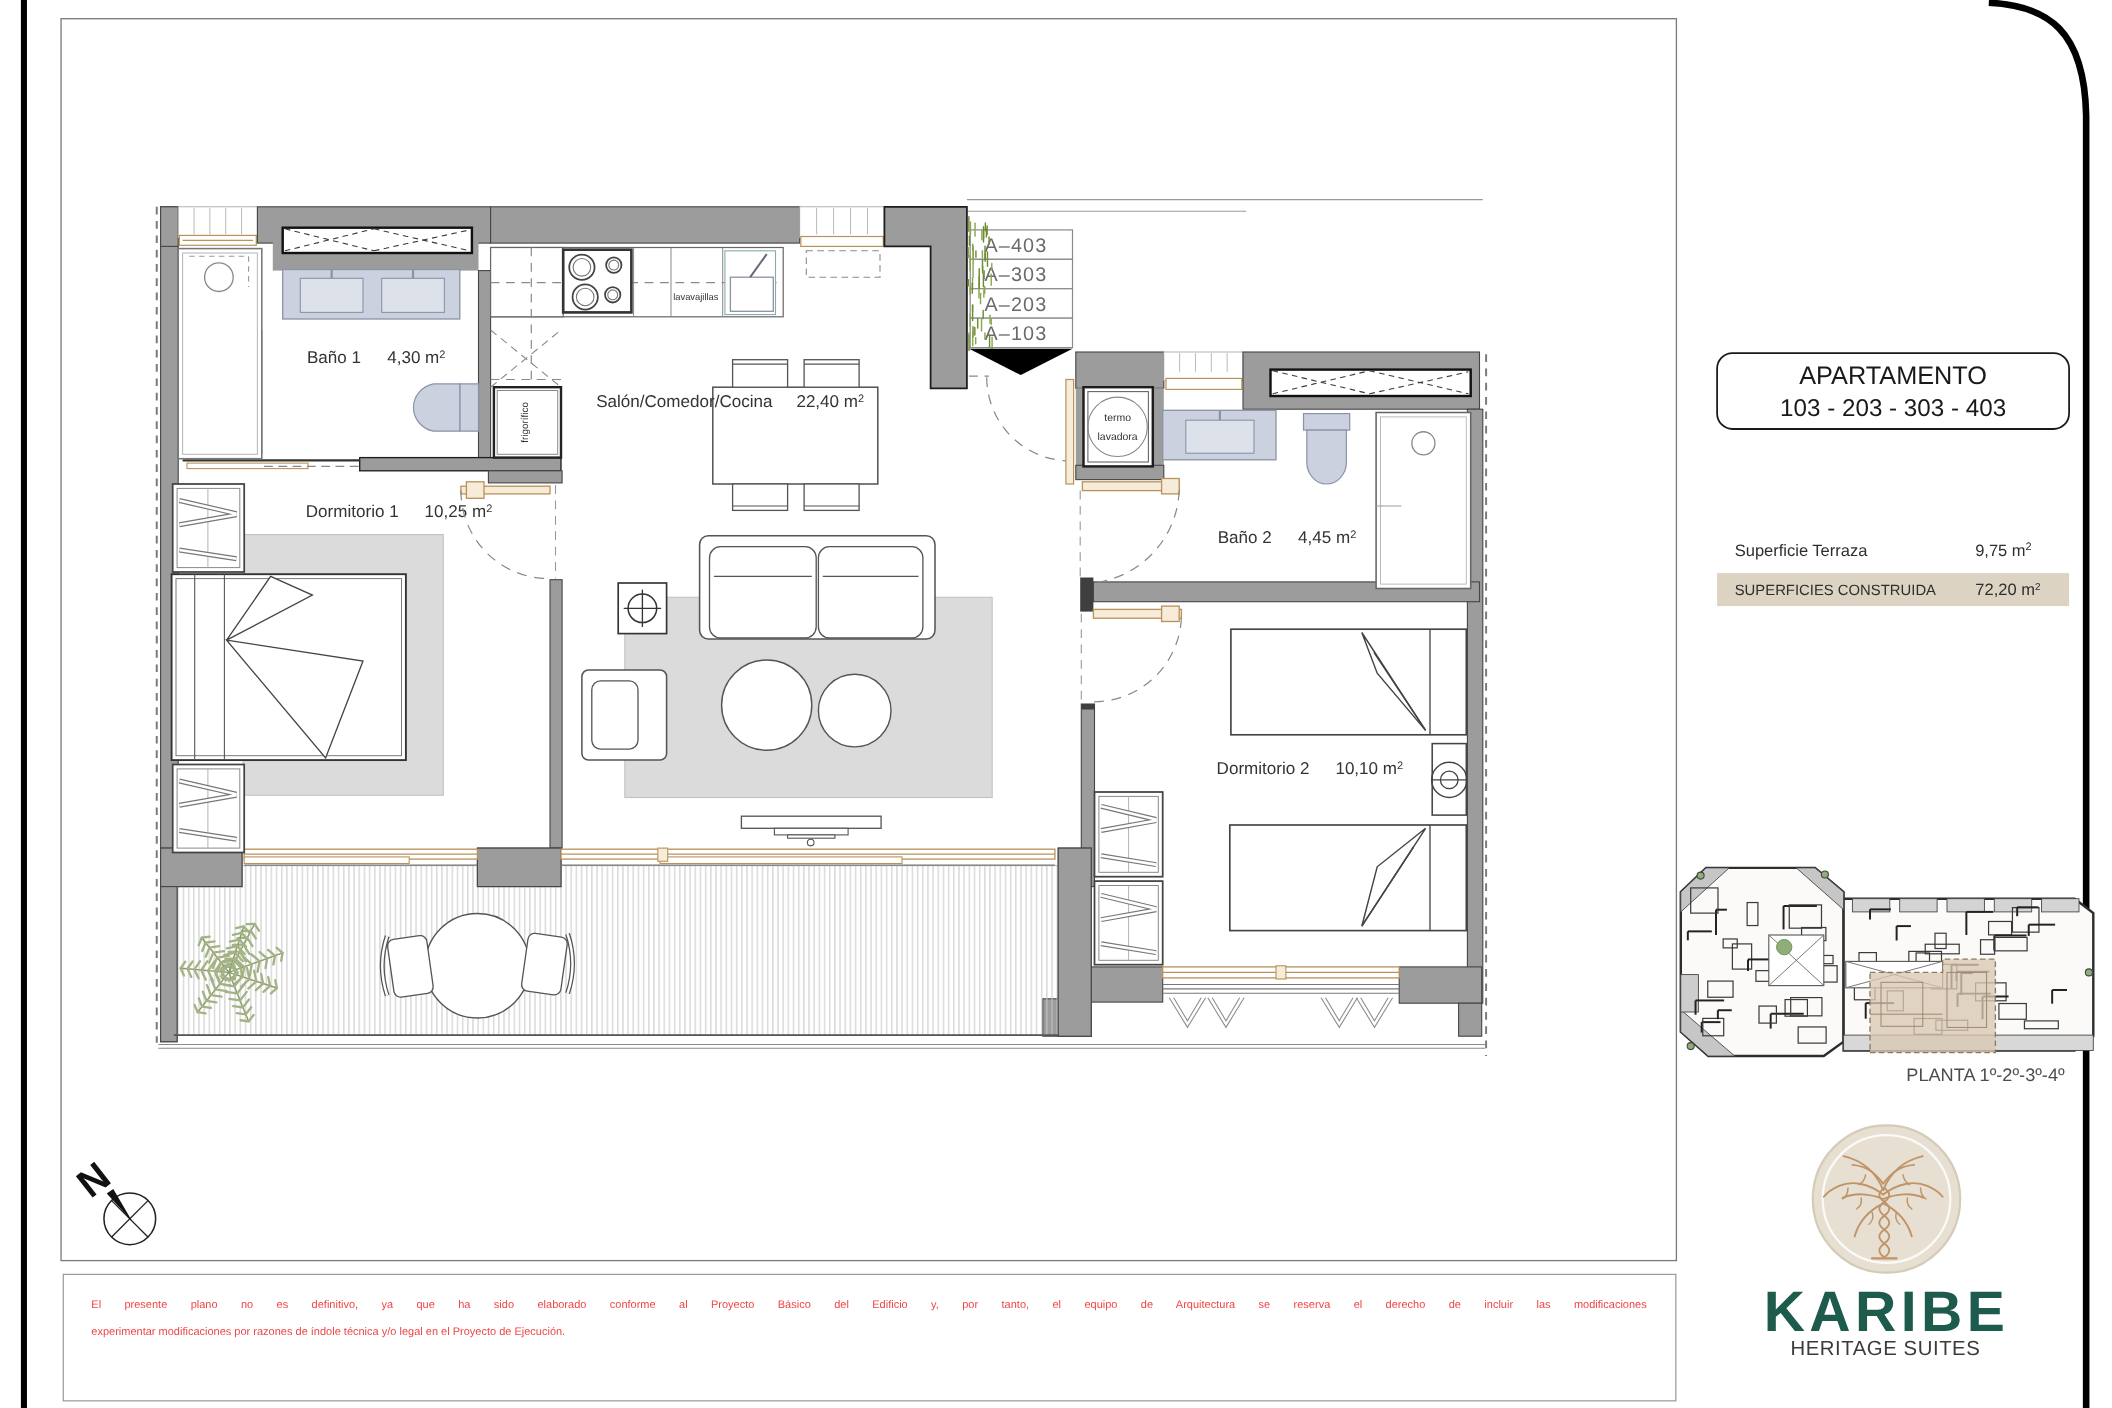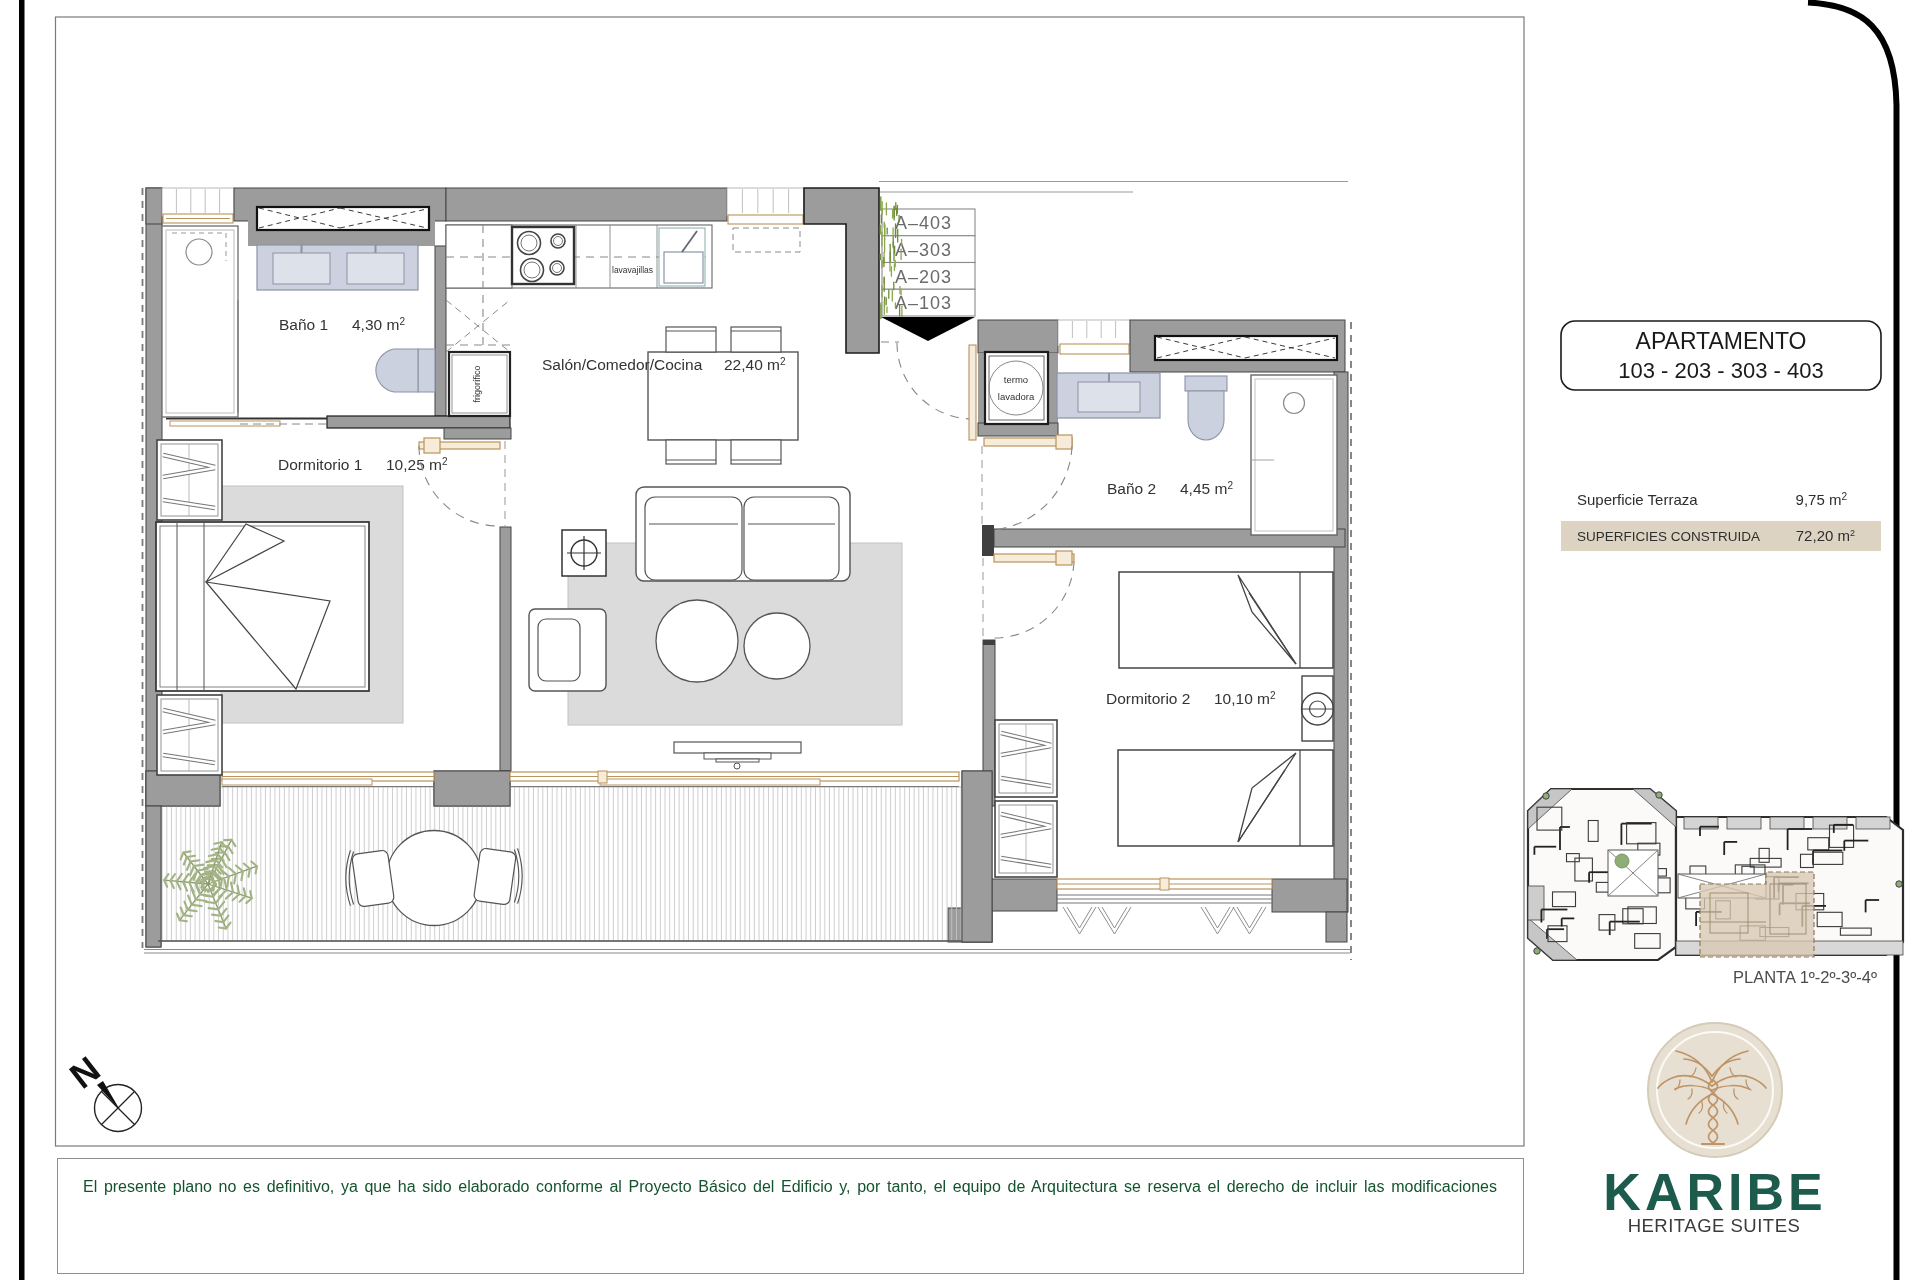--- a/index.html
+++ b/index.html
@@ -1,21 +1,21 @@
 <!DOCTYPE html>
 <html><head>
 <meta charset="utf-8">
 <style>
   html,body { margin:0; padding:0; background:#fff; width:1920px; height:1280px;
                font-family:"Liberation Sans", sans-serif; }
   #page { position:relative; width:1920px; height:1280px; overflow:hidden; }
   svg { position:absolute; left:0; top:0; }
   .disc { position:absolute; left:57px; top:1158px; width:1467px; height:116px;
            border:1px solid #8f8f8f; box-sizing:border-box; }
-  .disc .in { margin:15px 26px 0 25px; color:#14532d; font-size:16px; line-height:25.4px; }
+  .disc .in { margin:15px 26px 0 25px; color:#ef4444; font-size:10px; line-height:25.4px; }
   .jl { text-align:justify; text-align-last:justify; white-space:normal; }
 </style>
 </head>
 <body>
 <div id="page">
 <svg width="1920" height="1280" viewBox="0 0 1920 1280">
 <defs>
 <pattern id="deck" width="4.7" height="12" patternUnits="userSpaceOnUse">
   <path d="M2.3,0 V12" stroke="#c6c6c6" stroke-width="0.9"></path>
 </pattern>
@@ -724,15 +724,16 @@
 <circle cx="118" cy="1108" r="23.5" fill="none" stroke="#222" stroke-width="1.4"></circle>
 <line x1="101.5" y1="1091.5" x2="134.5" y2="1124.5" stroke="#222" stroke-width="1.2"></line>
 <line x1="134.5" y1="1091.5" x2="101.5" y2="1124.5" stroke="#222" stroke-width="1.2"></line>
 <path d="M120,1110 L97,1085 L103,1081 Z" fill="#111"></path>
 <text x="91" y="1082" font-size="36" fill="#111" text-anchor="middle" font-family="Liberation Sans, sans-serif" font-weight="bold" transform="rotate(-38 92 1080)">N</text>
 </svg>
 
 <div class="disc">
       <div class="in">
 <div class="jl">El presente plano no es definitivo, ya que ha sido elaborado conforme al Proyecto Básico del Edificio y, por tanto, el equipo de Arquitectura se reserva el derecho de incluir las modificaciones</div>
+<div>experimentar modificaciones por razones de índole técnica y/o legal en el Proyecto de Ejecución.</div>
 </div>
     </div>
 </div>
 
 </body></html>

